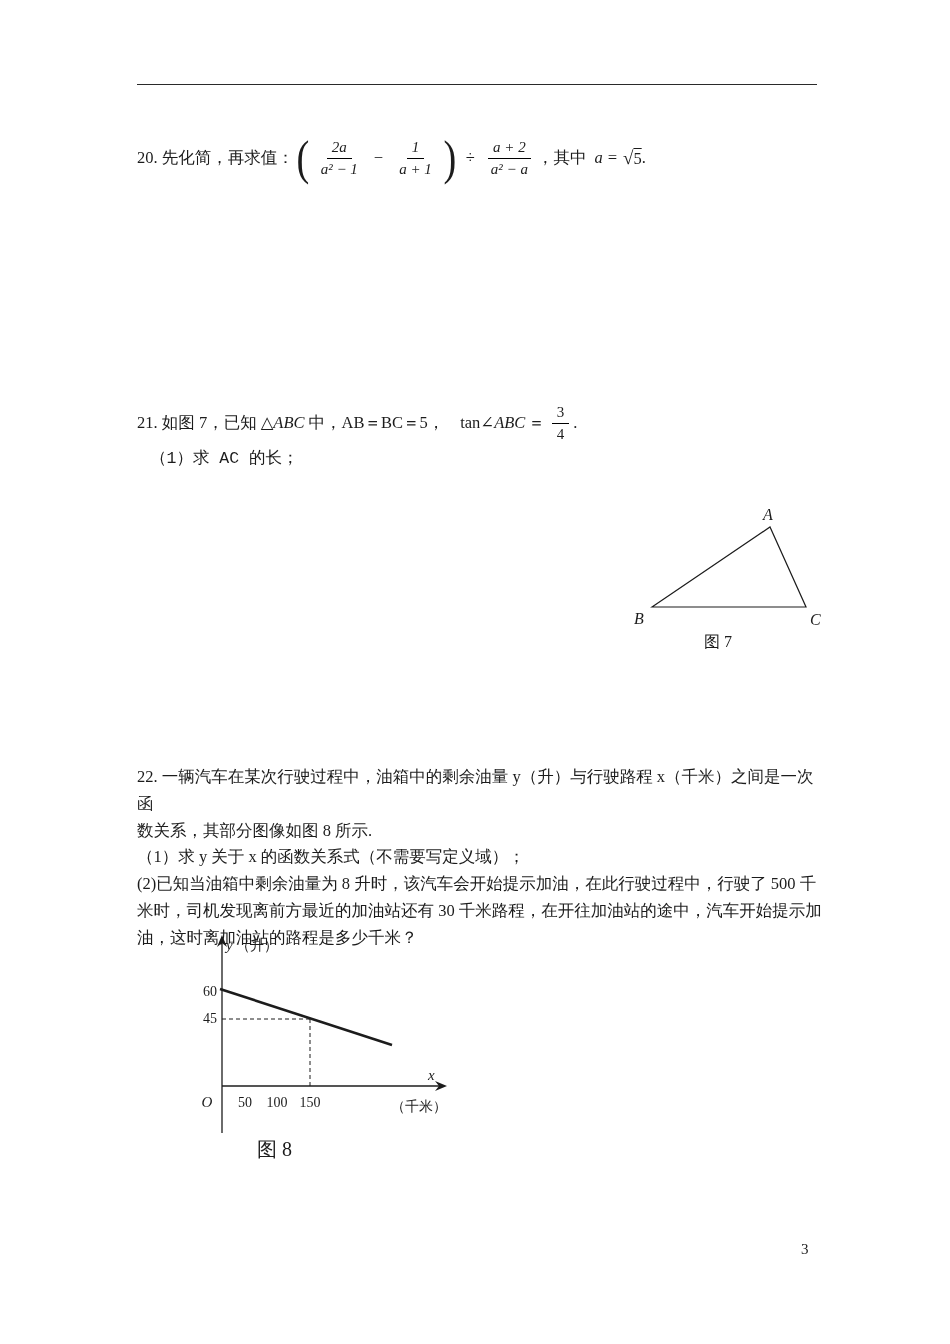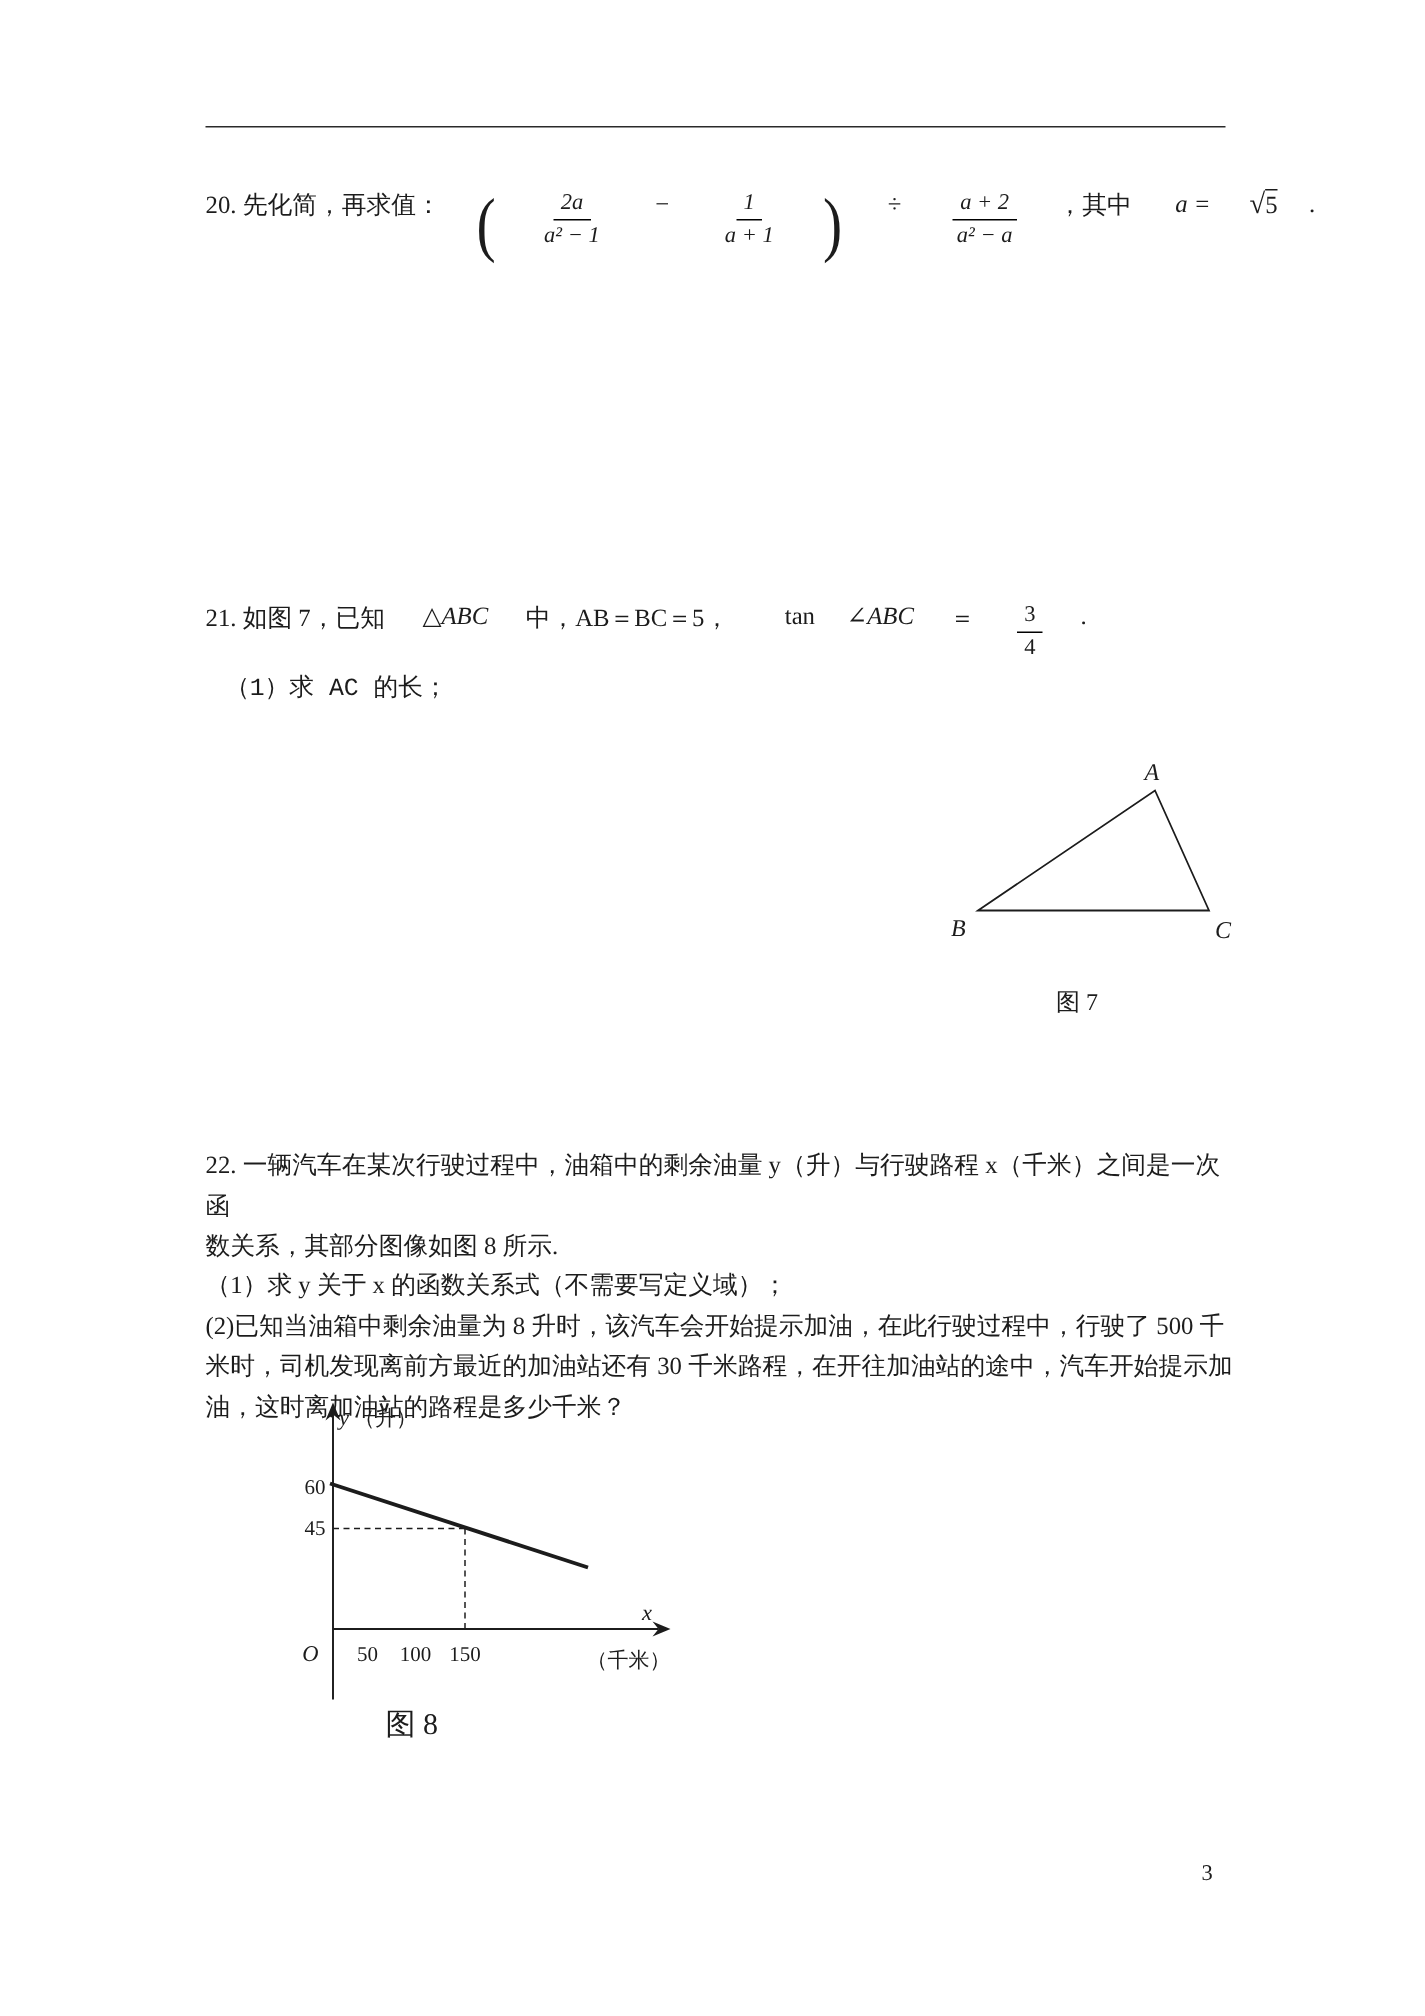--- a/index.html
+++ b/index.html
@@ -2,37 +2,37 @@
 <html><head>
 <meta charset="utf-8">
 <style>
   html,body{margin:0;padding:0;background:#ffffff;}
   .page{
     position:relative;width:950px;height:1344px;background:#ffffff;
     font-family:"Liberation Serif","DejaVu Serif",serif;
     color:#1c1c1c;font-size:16.5px;overflow:hidden;
   }
   .top-rule{position:absolute;left:137px;top:84px;width:680px;border-top:1.6px solid #2a2a2a;}
-  .row{display:flex;white-space:nowrap;gap:21px;}
+  .row{display:flex;align-items:center;white-space:nowrap;}
   .math{font-style:italic;}
   .op{margin:0 7px;font-style:normal;}
   .bigp{font-size:48px;line-height:1;font-weight:400;transform:scaleX(0.8);display:inline-block;padding:0 1px;}
   .frac{display:inline-flex;flex-direction:column;align-items:center;margin:0 4px;font-size:15px;line-height:1.25;font-style:italic;}
   .frac .num{padding:0 5px 1px;border-bottom:1.2px solid #000;}
   .frac .den{padding:1px 5px 0;}
   .frac.upright{font-style:normal;}
   .sqrt{display:inline-flex;align-items:baseline;margin-left:5px;}
   .sqrt-sign{font-size:19px;font-style:normal;}
   .radicand{text-decoration:overline;font-style:normal;}
   .p20{position:absolute;left:137px;top:126px;height:64px;}
   .p21-line1{position:absolute;left:137px;top:401px;height:44px;}
   .p21-item1{position:absolute;left:150px;top:447px;font-family:Liberation Mono, monospace;}
   .p21-item2{position:absolute;left:150px;top:474px;height:46px;}
   .fig7-svg{position:absolute;left:600px;top:495px;}
-  .fig7-caption{position:absolute;left:704px;top:632px;font-size:16px;margin-top:26px;}
+  .fig7-caption{position:absolute;left:704px;top:632px;font-size:16px;}
   .p22-text{position:absolute;left:137px;top:764px;width:692px;line-height:26.8px;}
   .fig8-svg{position:absolute;left:195px;top:933px;}
   .fig8-caption{position:absolute;left:257px;top:1136px;font-size:20px;}
   .page-number{position:absolute;left:801px;top:1241px;font-size:15px;}
   svg text{font-family:"Liberation Serif","DejaVu Serif",serif;fill:#1c1c1c;}
   .svg-var{font-style:italic;}
 </style>
 </head>
 <body>
 

